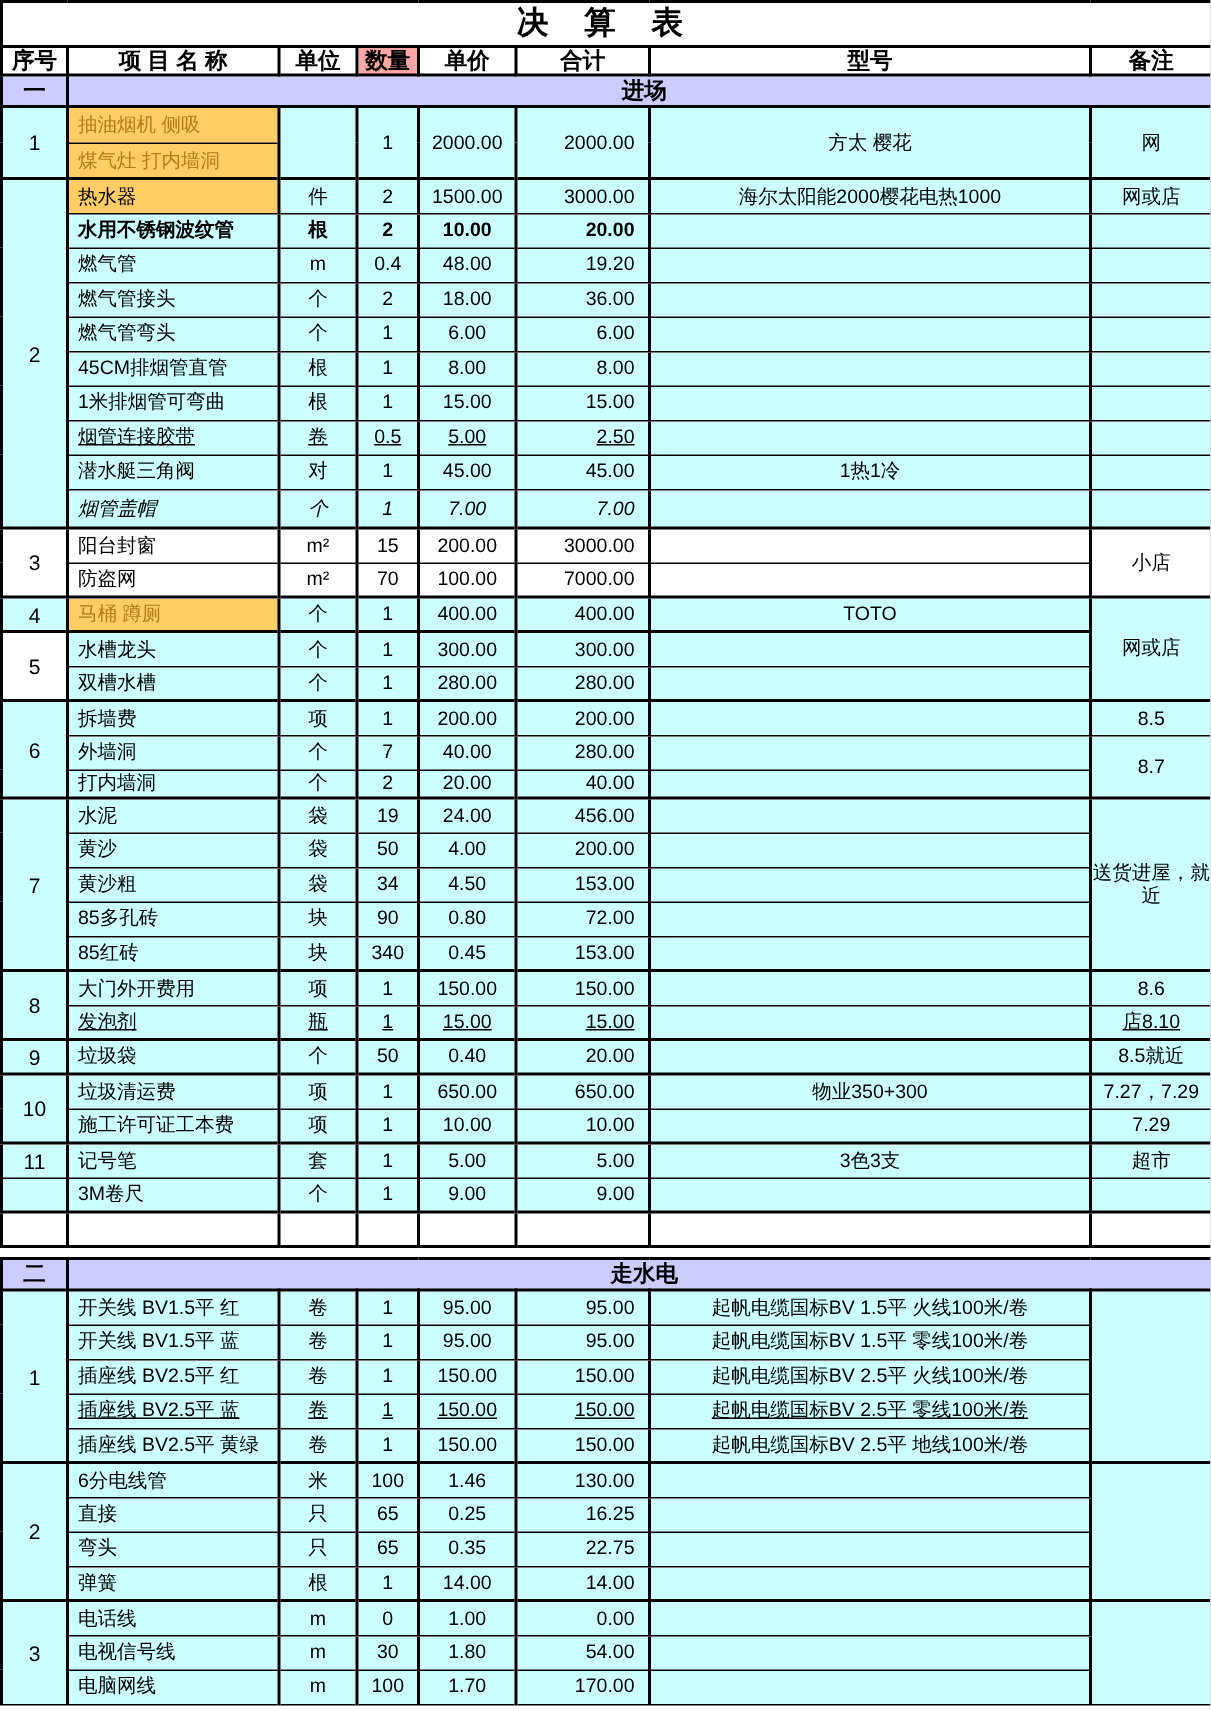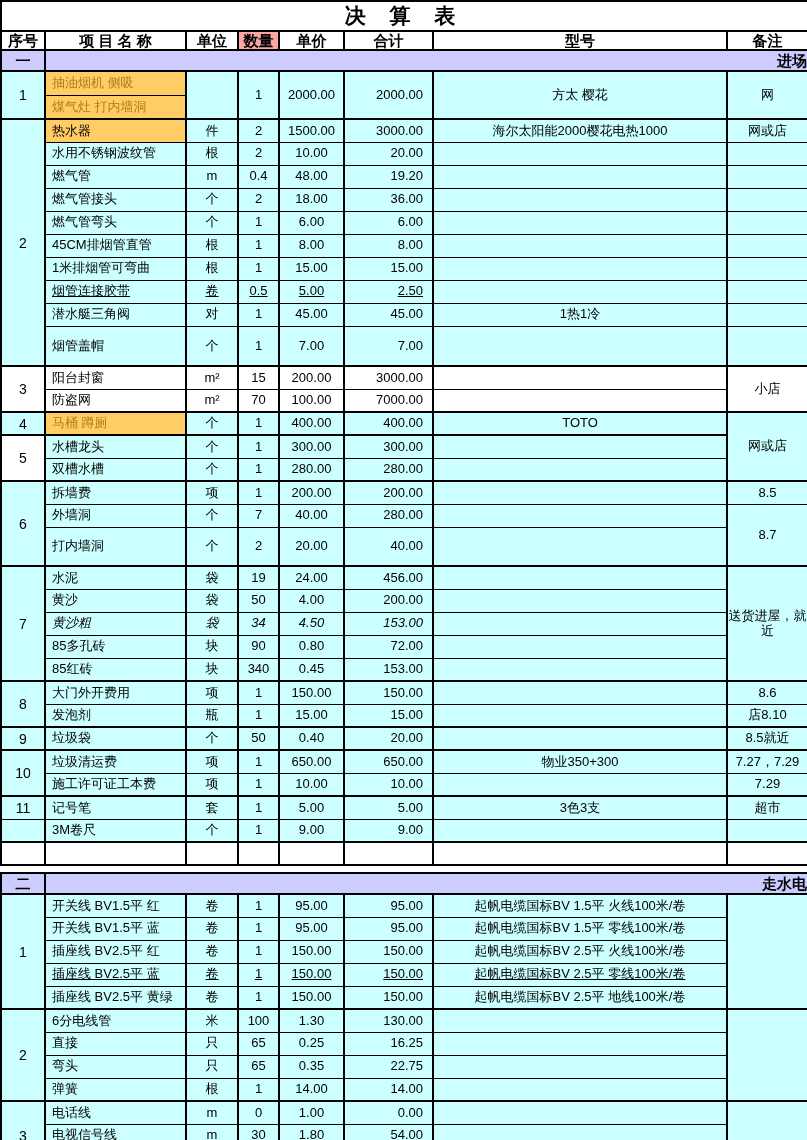--- a/index.html
+++ b/index.html
@@ -20,21 +20,21 @@
   tr.head td{
     font-weight:bold;text-align:center;font-size:15px;
     border-top-width:2px;border-bottom-width:2px;background:#ffffff;
   }
   tr.head td.qh{background:#fca5a5;}
   tr.band td{
     background:#CCCCFF;font-weight:bold;font-size:15px;
     border-top-width:2px;border-bottom-width:2px;
   }
   tr.band td.sec-no{text-align:center;}
-  tr.band td.sec-name{text-align:right;padding-left:6px;}
+  tr.band td.sec-name{text-align:center;padding-left:6px;}
   tr.gs td{border-top-width:2px;}
   tr.gap td{border:none;background:#ffffff;}
   .bg-c{background:#CCFFFF;}
   .bg-w{background:#ffffff;}
   .bg-o{background:#FFCC66;}
   .ot{color:#B27C16;}
   .t-name{text-align:left;padding-left:6px;margin-left:28px;}
   .t-total{text-align:right;padding-right:9px;}
   .t-idx,.t-unit,.t-qty,.t-price,.t-model,.t-remark{text-align:center;}
   .t-idx{font-size:14px;}
@@ -89,21 +89,21 @@
         <tr class="gs" style="height: 23px;">
           <td class="t-idx bg-c" rowspan="10">2</td>
           <td class="t-name bg-o">热水器</td>
           <td class="t-unit bg-c">件</td>
           <td class="t-qty bg-c">2</td>
           <td class="t-price bg-c">1500.00</td>
           <td class="t-total bg-c">3000.00</td>
           <td class="t-model bg-c">海尔太阳能2000樱花电热1000</td>
           <td class="t-remark bg-c">网或店</td>
         </tr>
-        <tr style="height: 23px;">
+        <tr style="height: 23px; font-weight: bold;">
           <td class="t-name bg-c">水用不锈钢波纹管</td>
           <td class="t-unit bg-c">根</td>
           <td class="t-qty bg-c">2</td>
           <td class="t-price bg-c">10.00</td>
           <td class="t-total bg-c">20.00</td>
           <td class="t-model bg-c"></td>
           <td class="t-remark bg-c"></td>
         </tr>
         <tr style="height: 23px;">
           <td class="t-name bg-c">燃气管</td>
@@ -161,21 +161,21 @@
         </tr>
         <tr style="height: 23px;">
           <td class="t-name bg-c">潜水艇三角阀</td>
           <td class="t-unit bg-c">对</td>
           <td class="t-qty bg-c">1</td>
           <td class="t-price bg-c">45.00</td>
           <td class="t-total bg-c">45.00</td>
           <td class="t-model bg-c">1热1冷</td>
           <td class="t-remark bg-c"></td>
         </tr>
-        <tr style="height: 40px;">
+        <tr style="height: 26px; font-style: italic;">
           <td class="t-name bg-c">烟管盖帽</td>
           <td class="t-unit bg-c">个</td>
           <td class="t-qty bg-c">1</td>
           <td class="t-price bg-c">7.00</td>
           <td class="t-total bg-c">7.00</td>
           <td class="t-model bg-c"></td>
           <td class="t-remark bg-c"></td>
         </tr>
         <tr class="gs" style="height: 23px;">
           <td class="t-idx bg-w" rowspan="2">3</td>
@@ -234,21 +234,21 @@
         </tr>
         <tr style="height: 23px;">
           <td class="t-name bg-c">外墙洞</td>
           <td class="t-unit bg-c">个</td>
           <td class="t-qty bg-c">7</td>
           <td class="t-price bg-c">40.00</td>
           <td class="t-total bg-c">280.00</td>
           <td class="t-model bg-c"></td>
           <td class="t-remark bg-c" rowspan="2">8.7</td>
         </tr>
-        <tr style="height: 39px;">
+        <tr style="height: 19px;">
           <td class="t-name bg-c">打内墙洞</td>
           <td class="t-unit bg-c">个</td>
           <td class="t-qty bg-c">2</td>
           <td class="t-price bg-c">20.00</td>
           <td class="t-total bg-c">40.00</td>
           <td class="t-model bg-c"></td>
         </tr>
         <tr class="gs" style="height: 23px;">
           <td class="t-idx bg-c" rowspan="5">7</td>
           <td class="t-name bg-c">水泥</td>
@@ -260,21 +260,21 @@
           <td class="t-remark bg-c" rowspan="5">送货进屋，就近</td>
         </tr>
         <tr style="height: 23px;">
           <td class="t-name bg-c">黄沙</td>
           <td class="t-unit bg-c">袋</td>
           <td class="t-qty bg-c">50</td>
           <td class="t-price bg-c">4.00</td>
           <td class="t-total bg-c">200.00</td>
           <td class="t-model bg-c"></td>
         </tr>
-        <tr style="height: 23px; font-style: italic;">
+        <tr style="height: 23px;">
           <td class="t-name bg-c">黄沙粗</td>
           <td class="t-unit bg-c">袋</td>
           <td class="t-qty bg-c">34</td>
           <td class="t-price bg-c">4.50</td>
           <td class="t-total bg-c">153.00</td>
           <td class="t-model bg-c"></td>
         </tr>
         <tr style="height: 23px;">
           <td class="t-name bg-c">85多孔砖</td>
           <td class="t-unit bg-c">块</td>
@@ -294,21 +294,21 @@
         <tr class="gs" style="height: 23px;">
           <td class="t-idx bg-c" rowspan="2">8</td>
           <td class="t-name bg-c">大门外开费用</td>
           <td class="t-unit bg-c">项</td>
           <td class="t-qty bg-c">1</td>
           <td class="t-price bg-c">150.00</td>
           <td class="t-total bg-c">150.00</td>
           <td class="t-model bg-c"></td>
           <td class="t-remark bg-c">8.6</td>
         </tr>
-        <tr style="height: 23px;">
+        <tr style="height: 23px; text-decoration: underline;">
           <td class="t-name bg-c">发泡剂</td>
           <td class="t-unit bg-c">瓶</td>
           <td class="t-qty bg-c">1</td>
           <td class="t-price bg-c">15.00</td>
           <td class="t-total bg-c">15.00</td>
           <td class="t-model bg-c"></td>
           <td class="t-remark bg-c">店8.10</td>
         </tr>
         <tr class="gs" style="height: 23px;">
           <td class="t-idx bg-c">9</td>
@@ -416,21 +416,21 @@
           <td class="t-qty bg-c">1</td>
           <td class="t-price bg-c">150.00</td>
           <td class="t-total bg-c">150.00</td>
           <td class="t-model bg-c">起帆电缆国标BV 2.5平 地线100米/卷</td>
         </tr>
         <tr class="gs" style="height: 23px;">
           <td class="t-idx bg-c" rowspan="4">2</td>
           <td class="t-name bg-c">6分电线管</td>
           <td class="t-unit bg-c">米</td>
           <td class="t-qty bg-c">100</td>
-          <td class="t-price bg-c">1.30</td>
+          <td class="t-price bg-c">1.46</td>
           <td class="t-total bg-c">130.00</td>
           <td class="t-model bg-c"></td>
           <td class="t-remark bg-c" rowspan="4"></td>
         </tr>
         <tr style="height: 23px;">
           <td class="t-name bg-c">直接</td>
           <td class="t-unit bg-c">只</td>
           <td class="t-qty bg-c">65</td>
           <td class="t-price bg-c">0.25</td>
           <td class="t-total bg-c">16.25</td>

